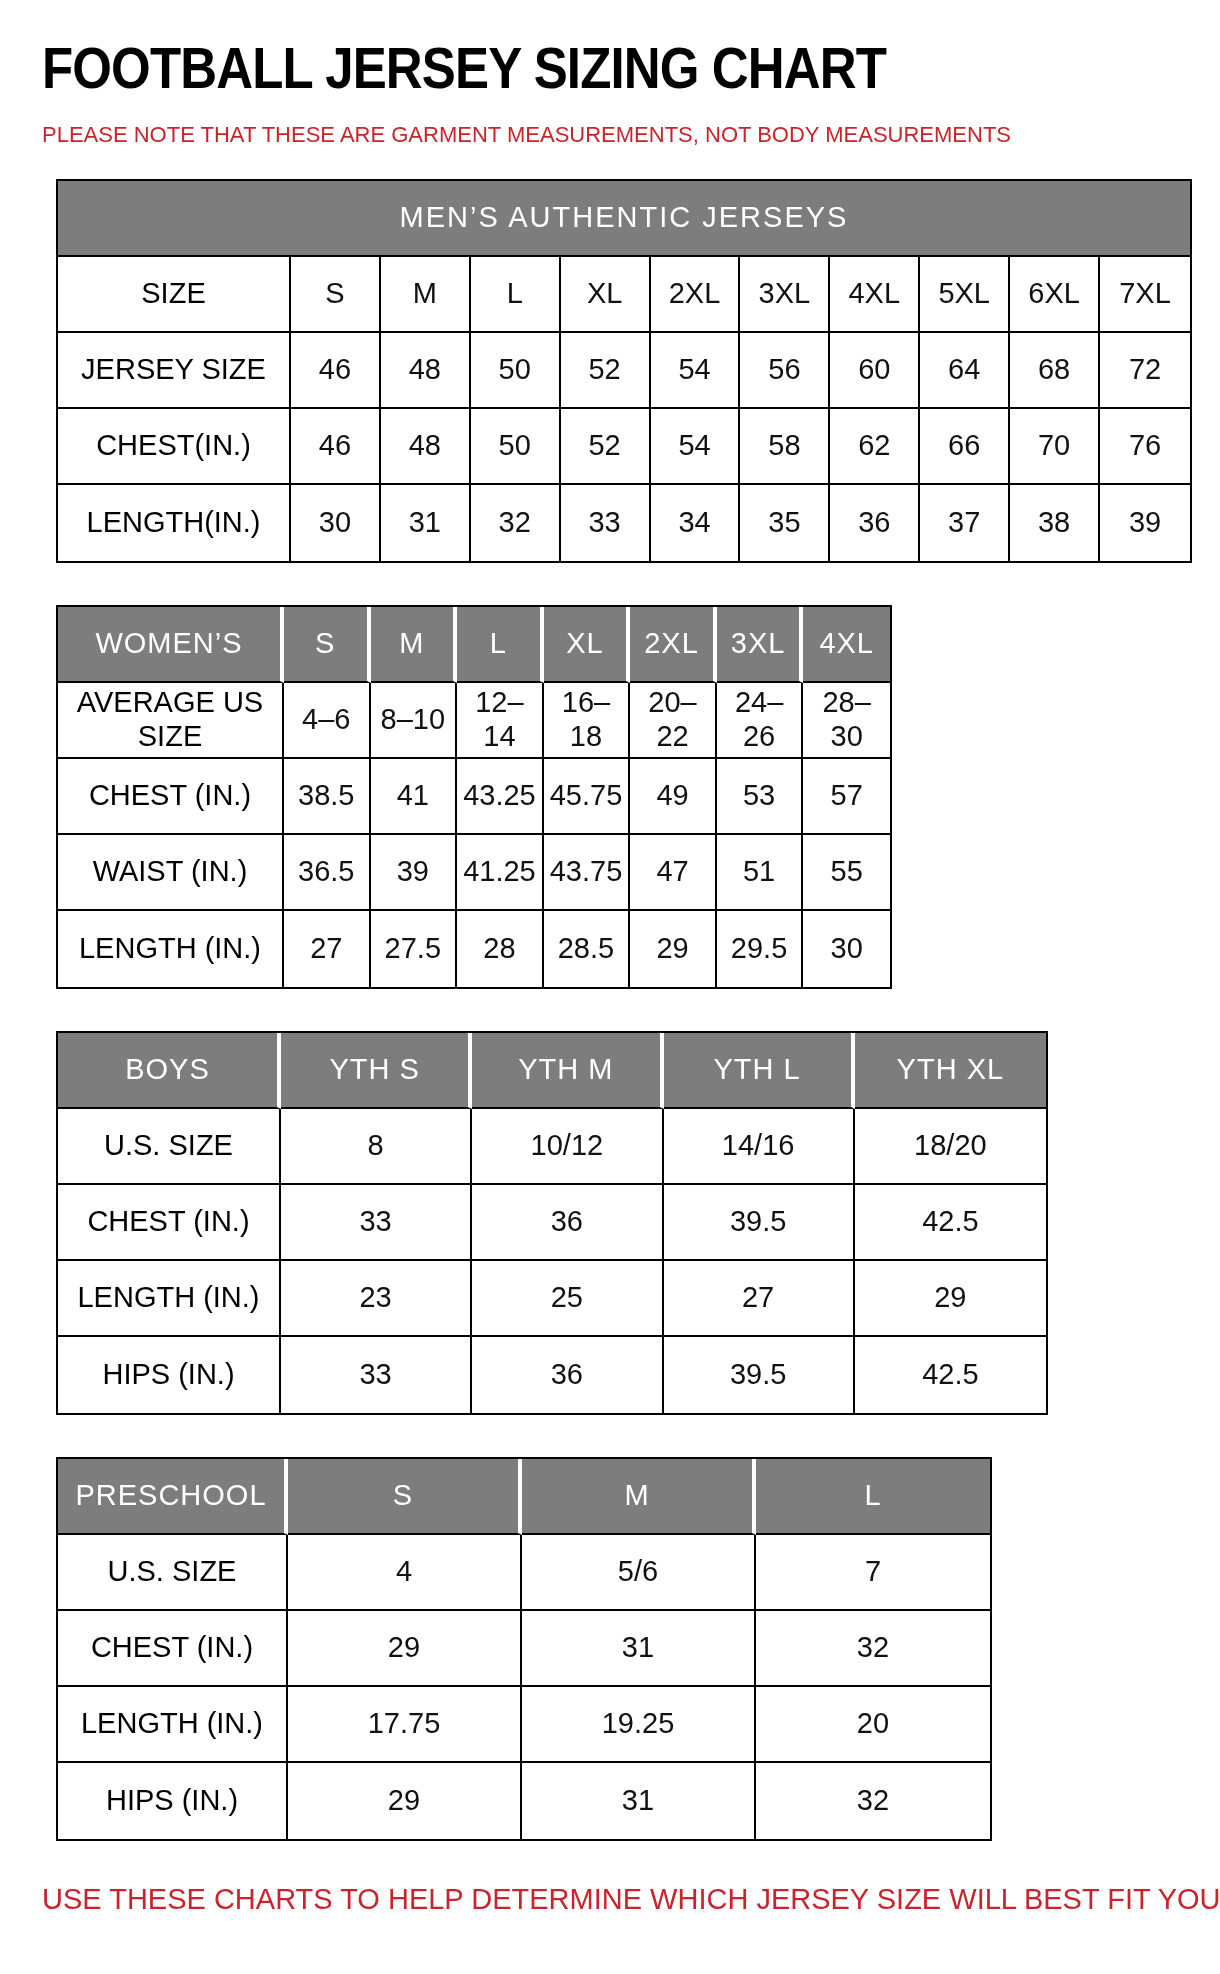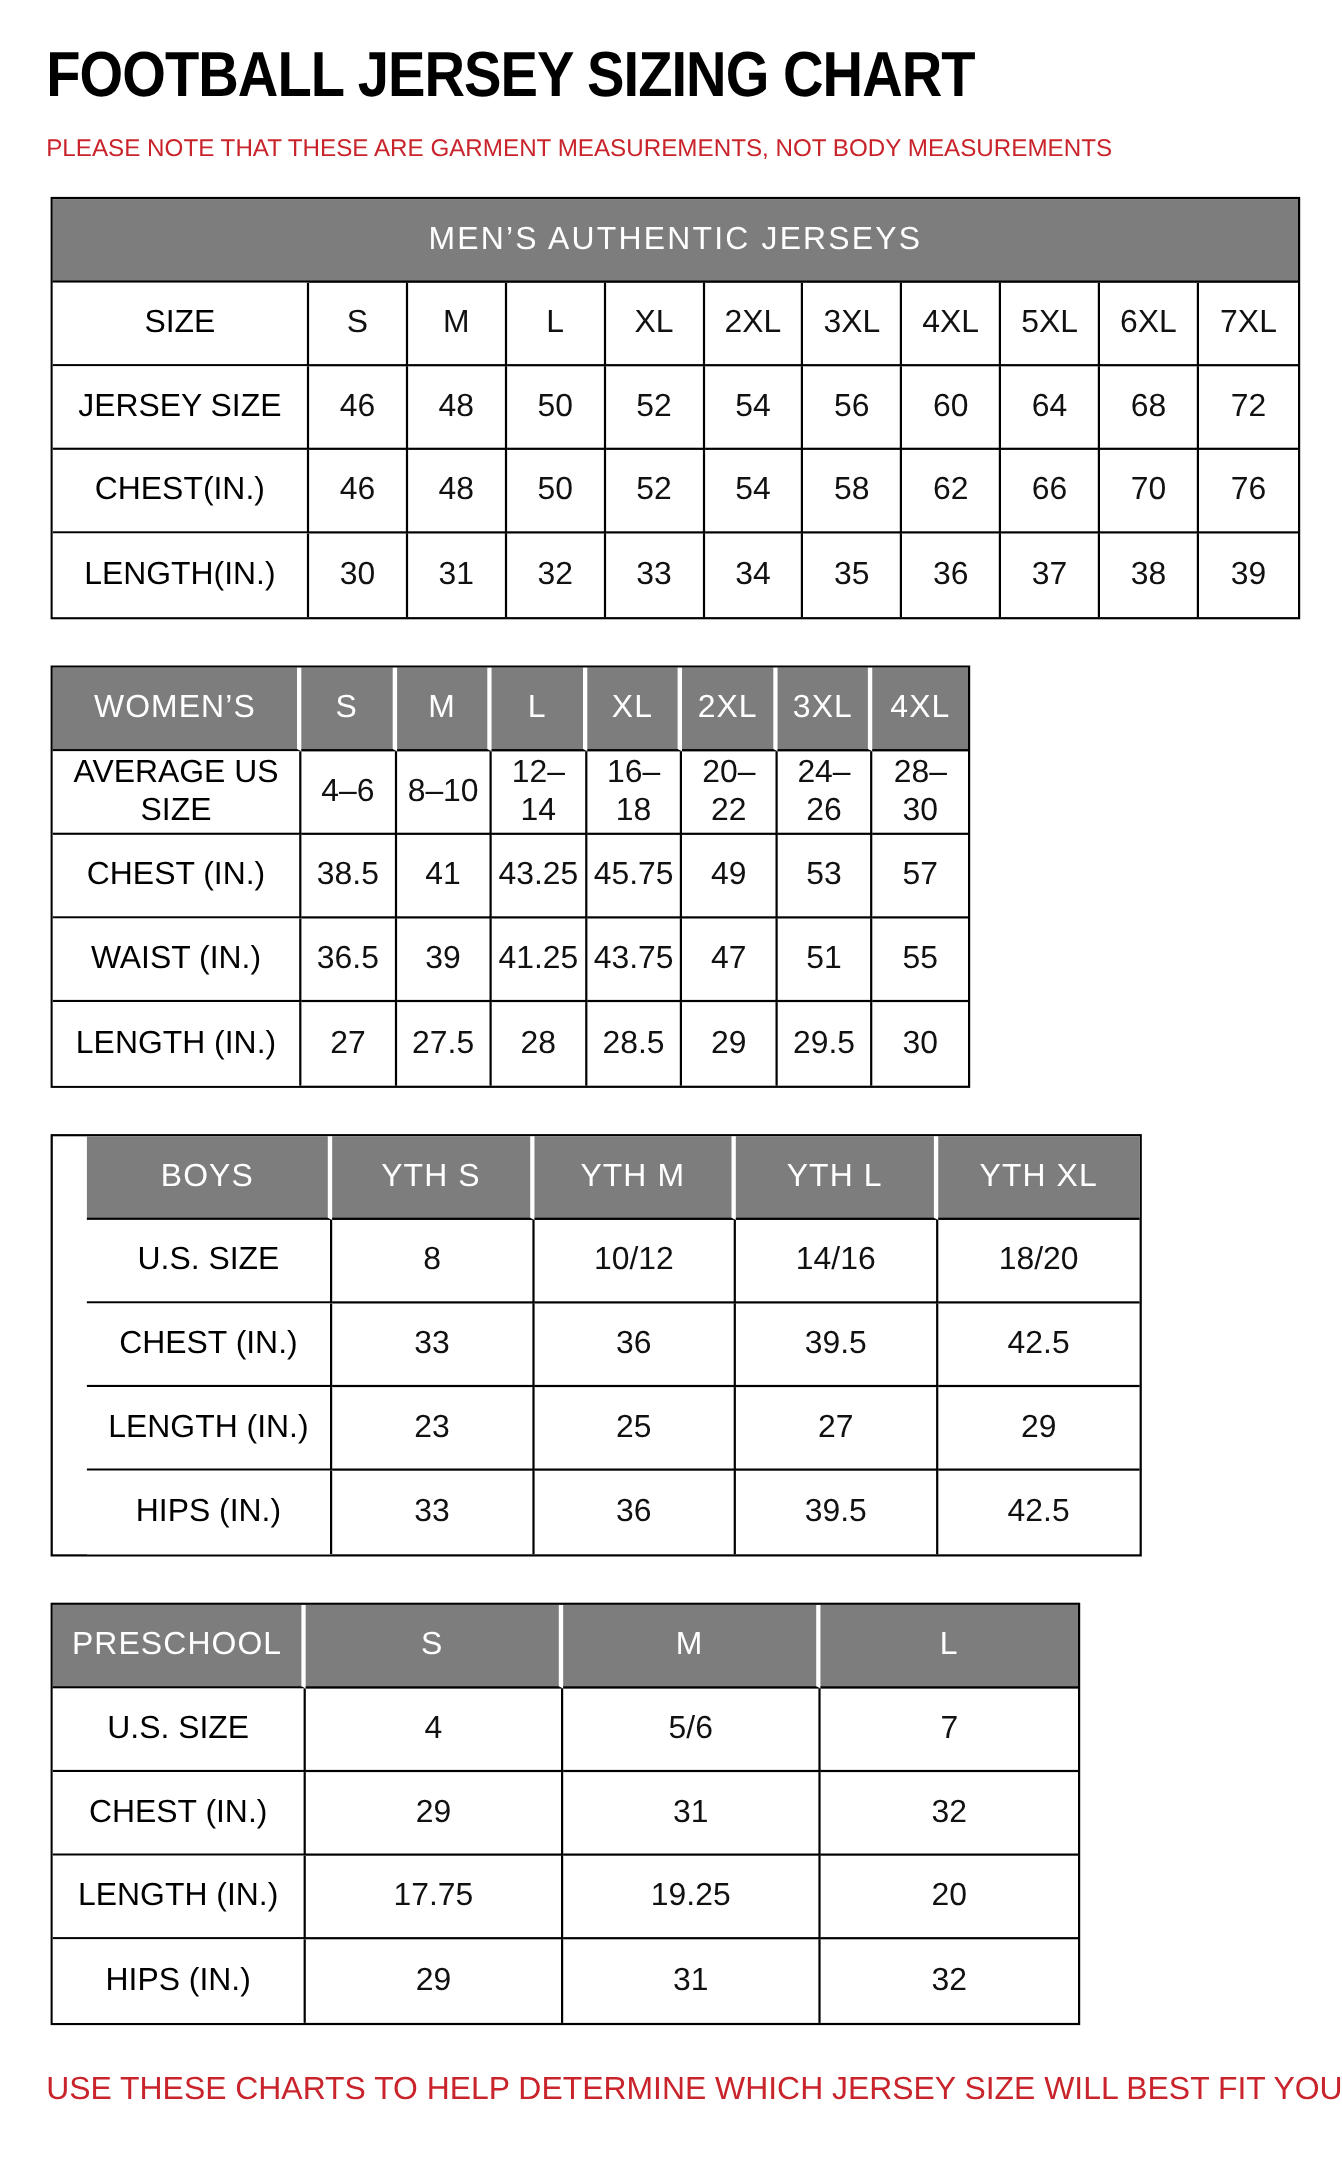--- a/index.html
+++ b/index.html
@@ -31,21 +31,21 @@
     font-size: 22px;
     line-height: 1.25;
     max-width: 1090px;
     margin: 0 0 30px 0;
   }
   table.tbl {
     border-collapse: separate;
     border-spacing: 0;
     table-layout: fixed;
     border: 2px solid var(--border-black);
-    margin: 0 0 42px 4px;
+    margin: 0 0 42px 14px;
   }
   .tbl th, .tbl td {
     border-right: 2px solid var(--border-black);
     border-bottom: 2px solid var(--border-black);
     text-align: center;
     vertical-align: middle;
     height: 76px;
     font-weight: 400;
     font-size: 29px;
     padding: 2px 6px;
@@ -64,21 +64,21 @@
     border-right: 4px solid #ffffff !important;
     letter-spacing: 1px;
   }
   .tbl tr > :last-child { border-right: 0 !important; }
   .tbl tbody tr:last-child > * { border-bottom: 0; }
   .lbl { background: #fff; color: #000; }
   .val { color: #111; }
 
   .mens { width: 1136px; }       .mens .col-label { width: 233px; }
   .womens { width: 836px; }      .womens .col-label { width: 226px; }
-  .boys { width: 992px; padding-left: 31px; }        .boys .col-label { width: 223px; }
+  .boys { width: 992px; }        .boys .col-label { width: 223px; }
   .preschool { width: 936px; }   .preschool .col-label { width: 230px; }
 
   .footer-note {
     color: var(--accent-red);
     font-size: 29px;
     margin: 2px 0 0 0;
     white-space: nowrap;
   }
 </style>
 </head>

